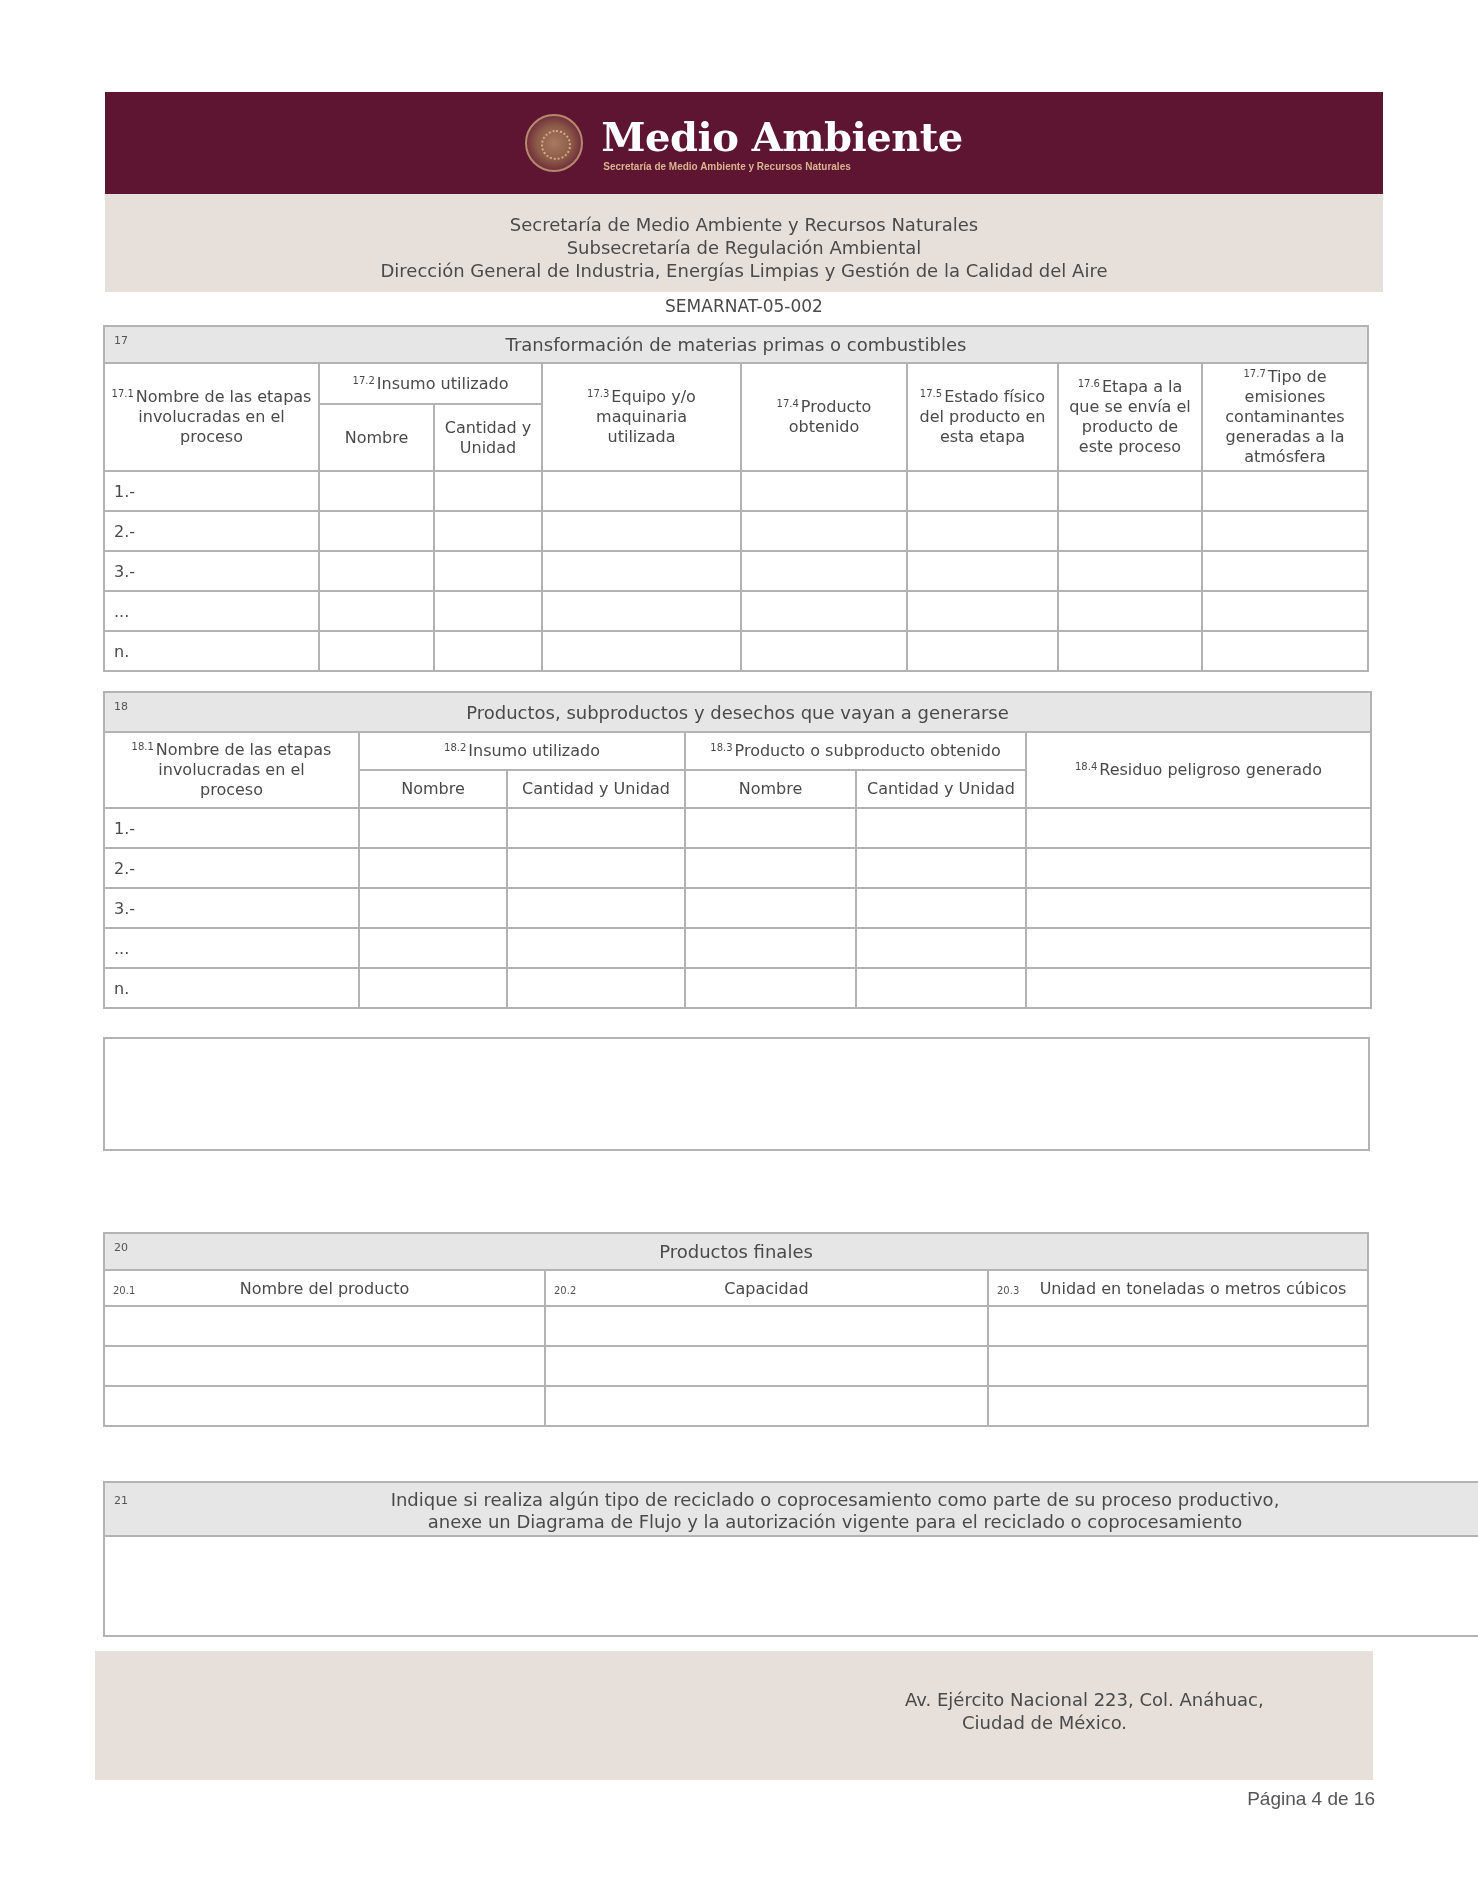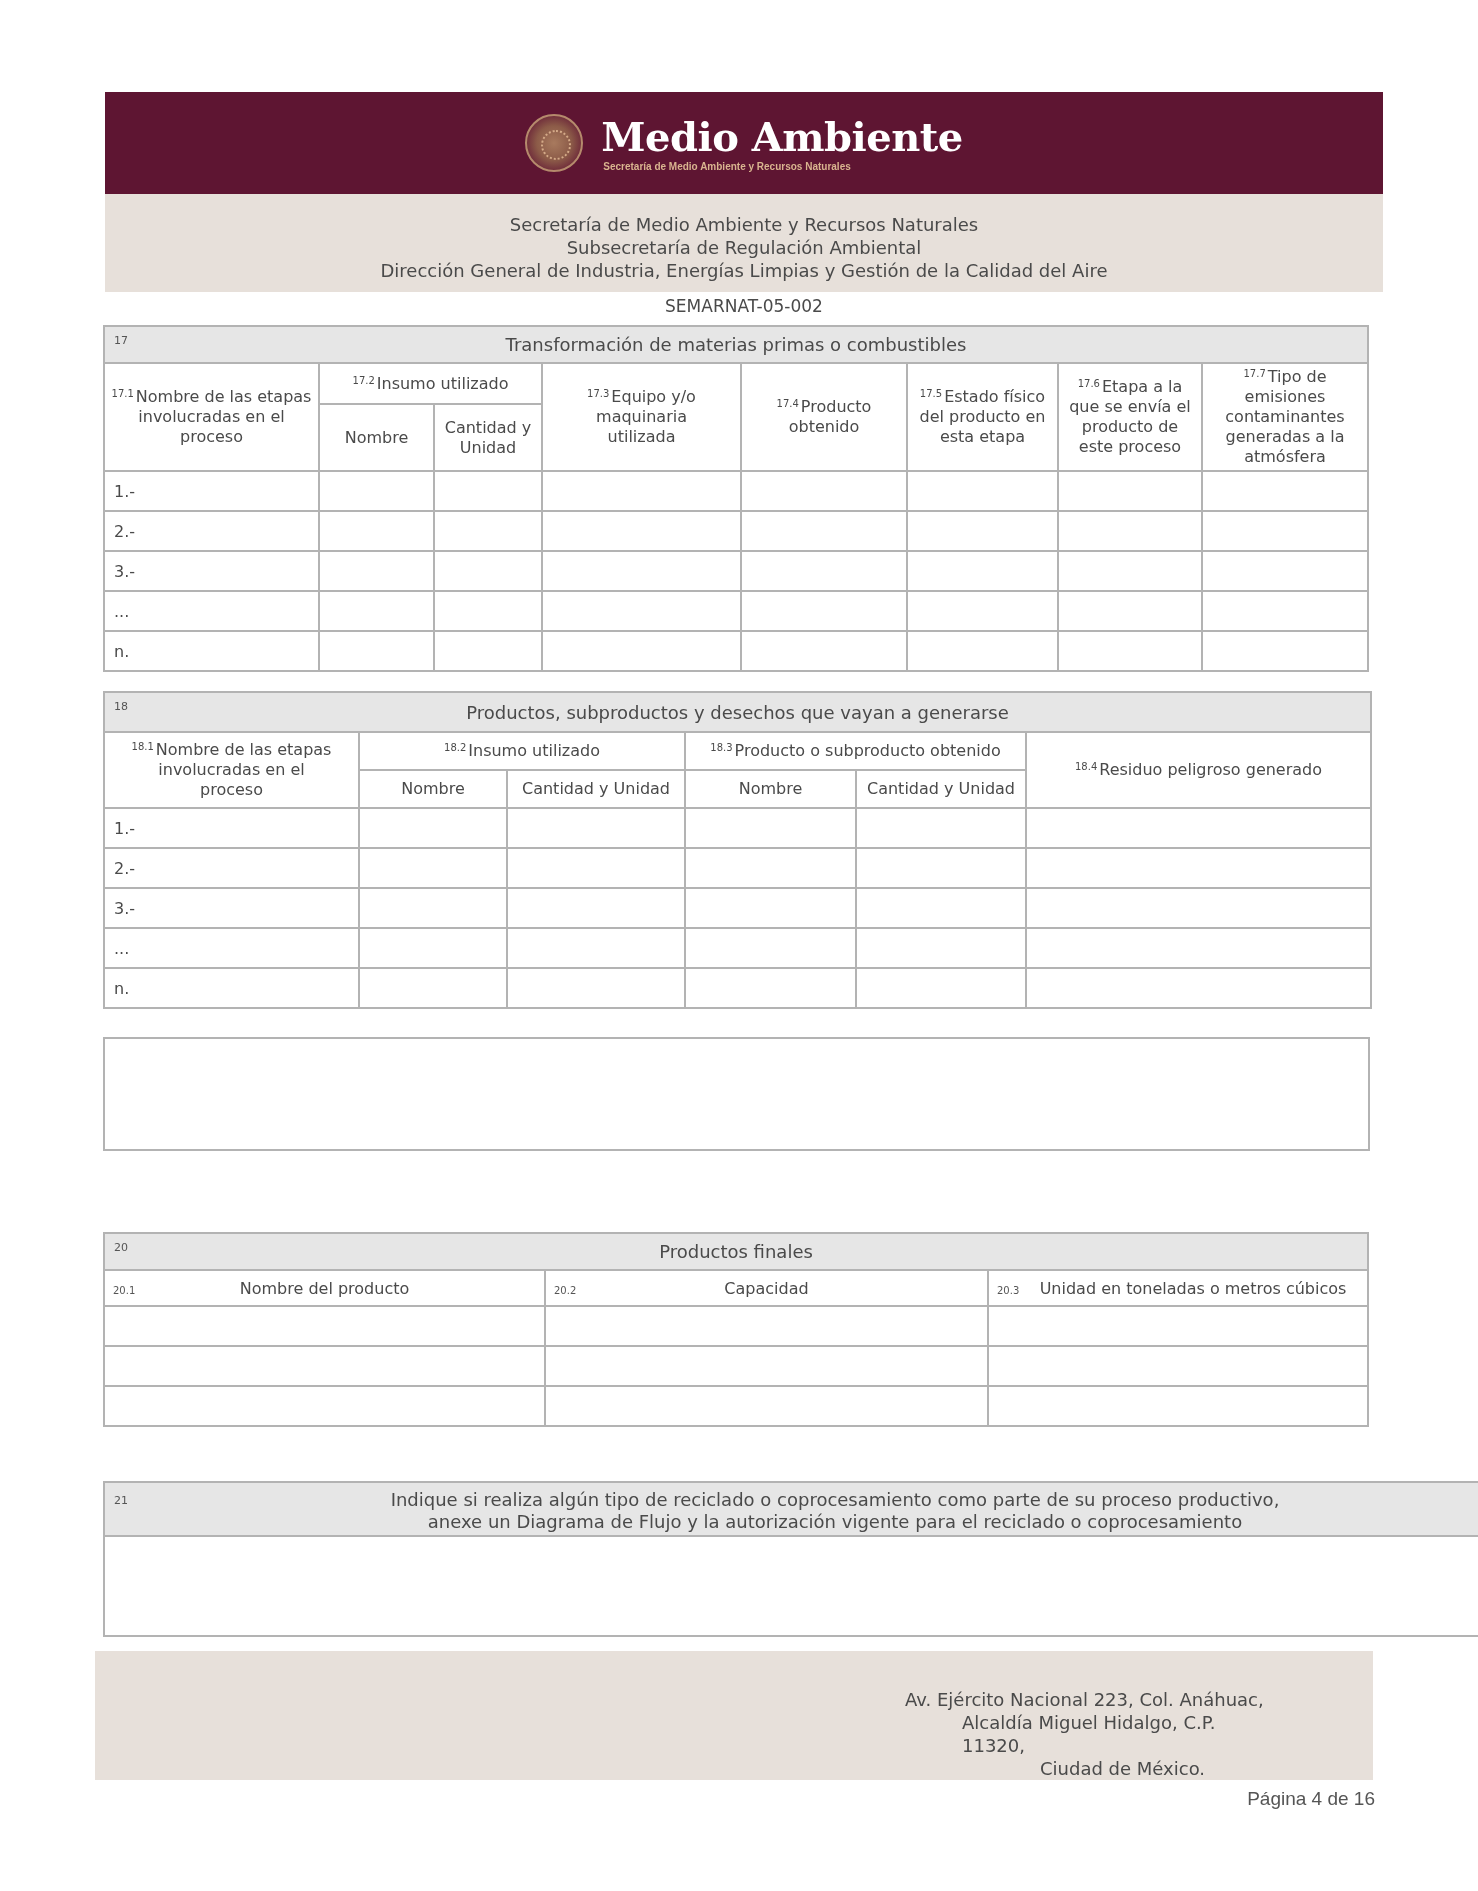--- a/index.html
+++ b/index.html
@@ -269,16 +269,15 @@
   </tr>
   <tr style="height:100px">
     <td class="blank"></td>
   </tr>
 </tbody>
   </table>
 
 <div class="footer-box"></div>
 <div class="footer-addr">
   <div>Av. Ejército Nacional 223, Col. Anáhuac,</div>
-  <div>Alcaldía Miguel Hidalgo, C.P. 11320,</div>
   <div>Ciudad de México.</div>
 </div>
 <div class="page-num">Página 4 de 16</div>
 
 </body></html>

